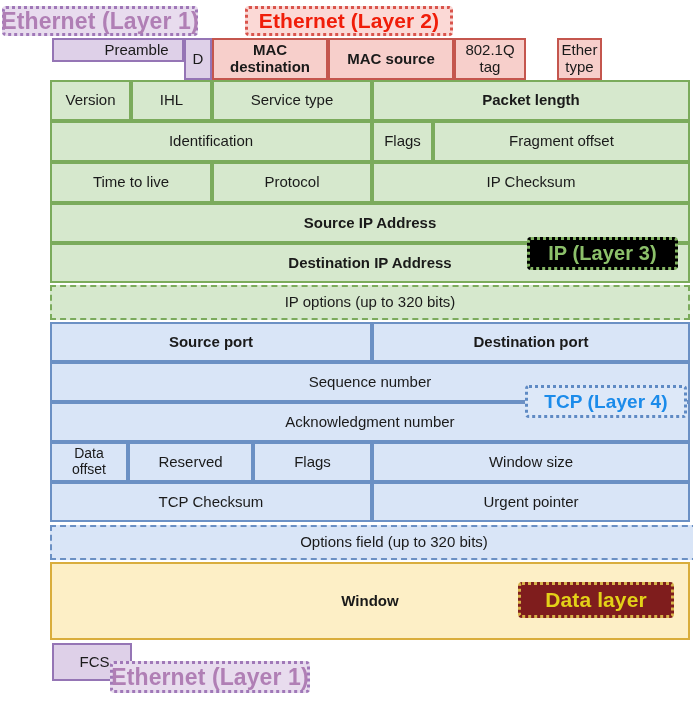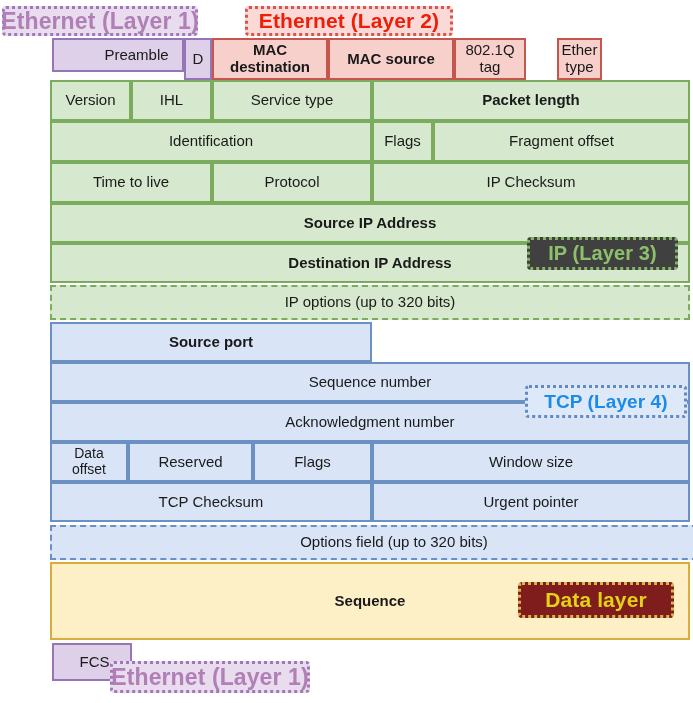--- a/index.html
+++ b/index.html
@@ -62,21 +62,21 @@
     color: #b07fb5;
     font-size: 23px;
   }
   .badge-l2 {
     background: #fbd9d6;
     border: 3px dotted #d9544c;
     color: #f01d09;
     font-size: 21px;
   }
   .badge-l3 {
-    background: #404040;
+    background: #000000;
     border: 3px dotted #83b463;
     color: #8cc06a;
     font-size: 20px;
   }
   .badge-l4 {
     background: #dde8f8;
     border: 3px dotted #5f8ac4;
     color: #1b8bea;
     font-size: 19px;
   }
@@ -85,21 +85,21 @@
     border: 3px dotted #d8b44a;
     color: #e3d118;
     font-size: 21px;
   }
 </style>
 </head>
 <body>
 
 <div id="stage">
 
-  <div class="cell l1" style="left:52px; top:38px; width:132px; height:34px;padding-left:40px;">
+  <div class="cell l1" style="left:52px; top:38px; width:132px; height:24px;padding-left:40px;">
     <span>Preamble</span>
   </div>
 
   <div class="cell l1" style="left:184px; top:38px; width:28px; height:42px;">
     <span>D</span>
   </div>
 
   <div class="cell l2 bold" style="left:212px; top:38px; width:116px; height:42px;">
     <span>MAC
 destination</span>
@@ -159,20 +159,23 @@
     <span>Destination IP Address</span>
   </div>
 
   <div class="cell l3 optional" style="left:50px; top:285px; width:640px; height:35px;">
     <span>IP options (up to 320 bits)</span>
   </div>
 
   <div class="cell l4 bold" style="left:50px; top:322px; width:322px; height:40px;">
     <span>Source port</span>
   </div>
+  <div class="cell l4 bold" style="left:372px; top:322px; width:318px; height:40px;">
+    <span>Destination port</span>
+  </div>
 
   <div class="cell l4" style="left:50px; top:362px; width:640px; height:40px;">
     <span>Sequence number</span>
   </div>
   <div class="cell l4" style="left:50px; top:402px; width:640px; height:40px;">
     <span>Acknowledgment number</span>
   </div>
 
   <div class="cell l4 small" style="left:50px; top:442px; width:78px; height:40px;">
     <span>Data
@@ -193,21 +196,21 @@
   </div>
   <div class="cell l4" style="left:372px; top:482px; width:318px; height:40px;">
     <span>Urgent pointer</span>
   </div>
 
   <div class="cell l4 optional" style="left:50px; top:525px; width:688px; height:35px;">
     <span>Options field (up to 320 bits)</span>
   </div>
 
   <div class="cell ldata bold" style="left:50px; top:562px; width:640px; height:78px;">
-    <span>Sequence</span>
+    <span>Window</span>
   </div>
 
   <div class="cell l1" style="left:52px; top:643px; width:80px; height:38px;padding-left:8px;">
     <span>FCS</span>
   </div>
 
   <div class="badge badge-l1" style="left:2px; top:6px; width:196px; height:30px;">
     <span>Ethernet (Layer 1)</span>
   </div>
 

